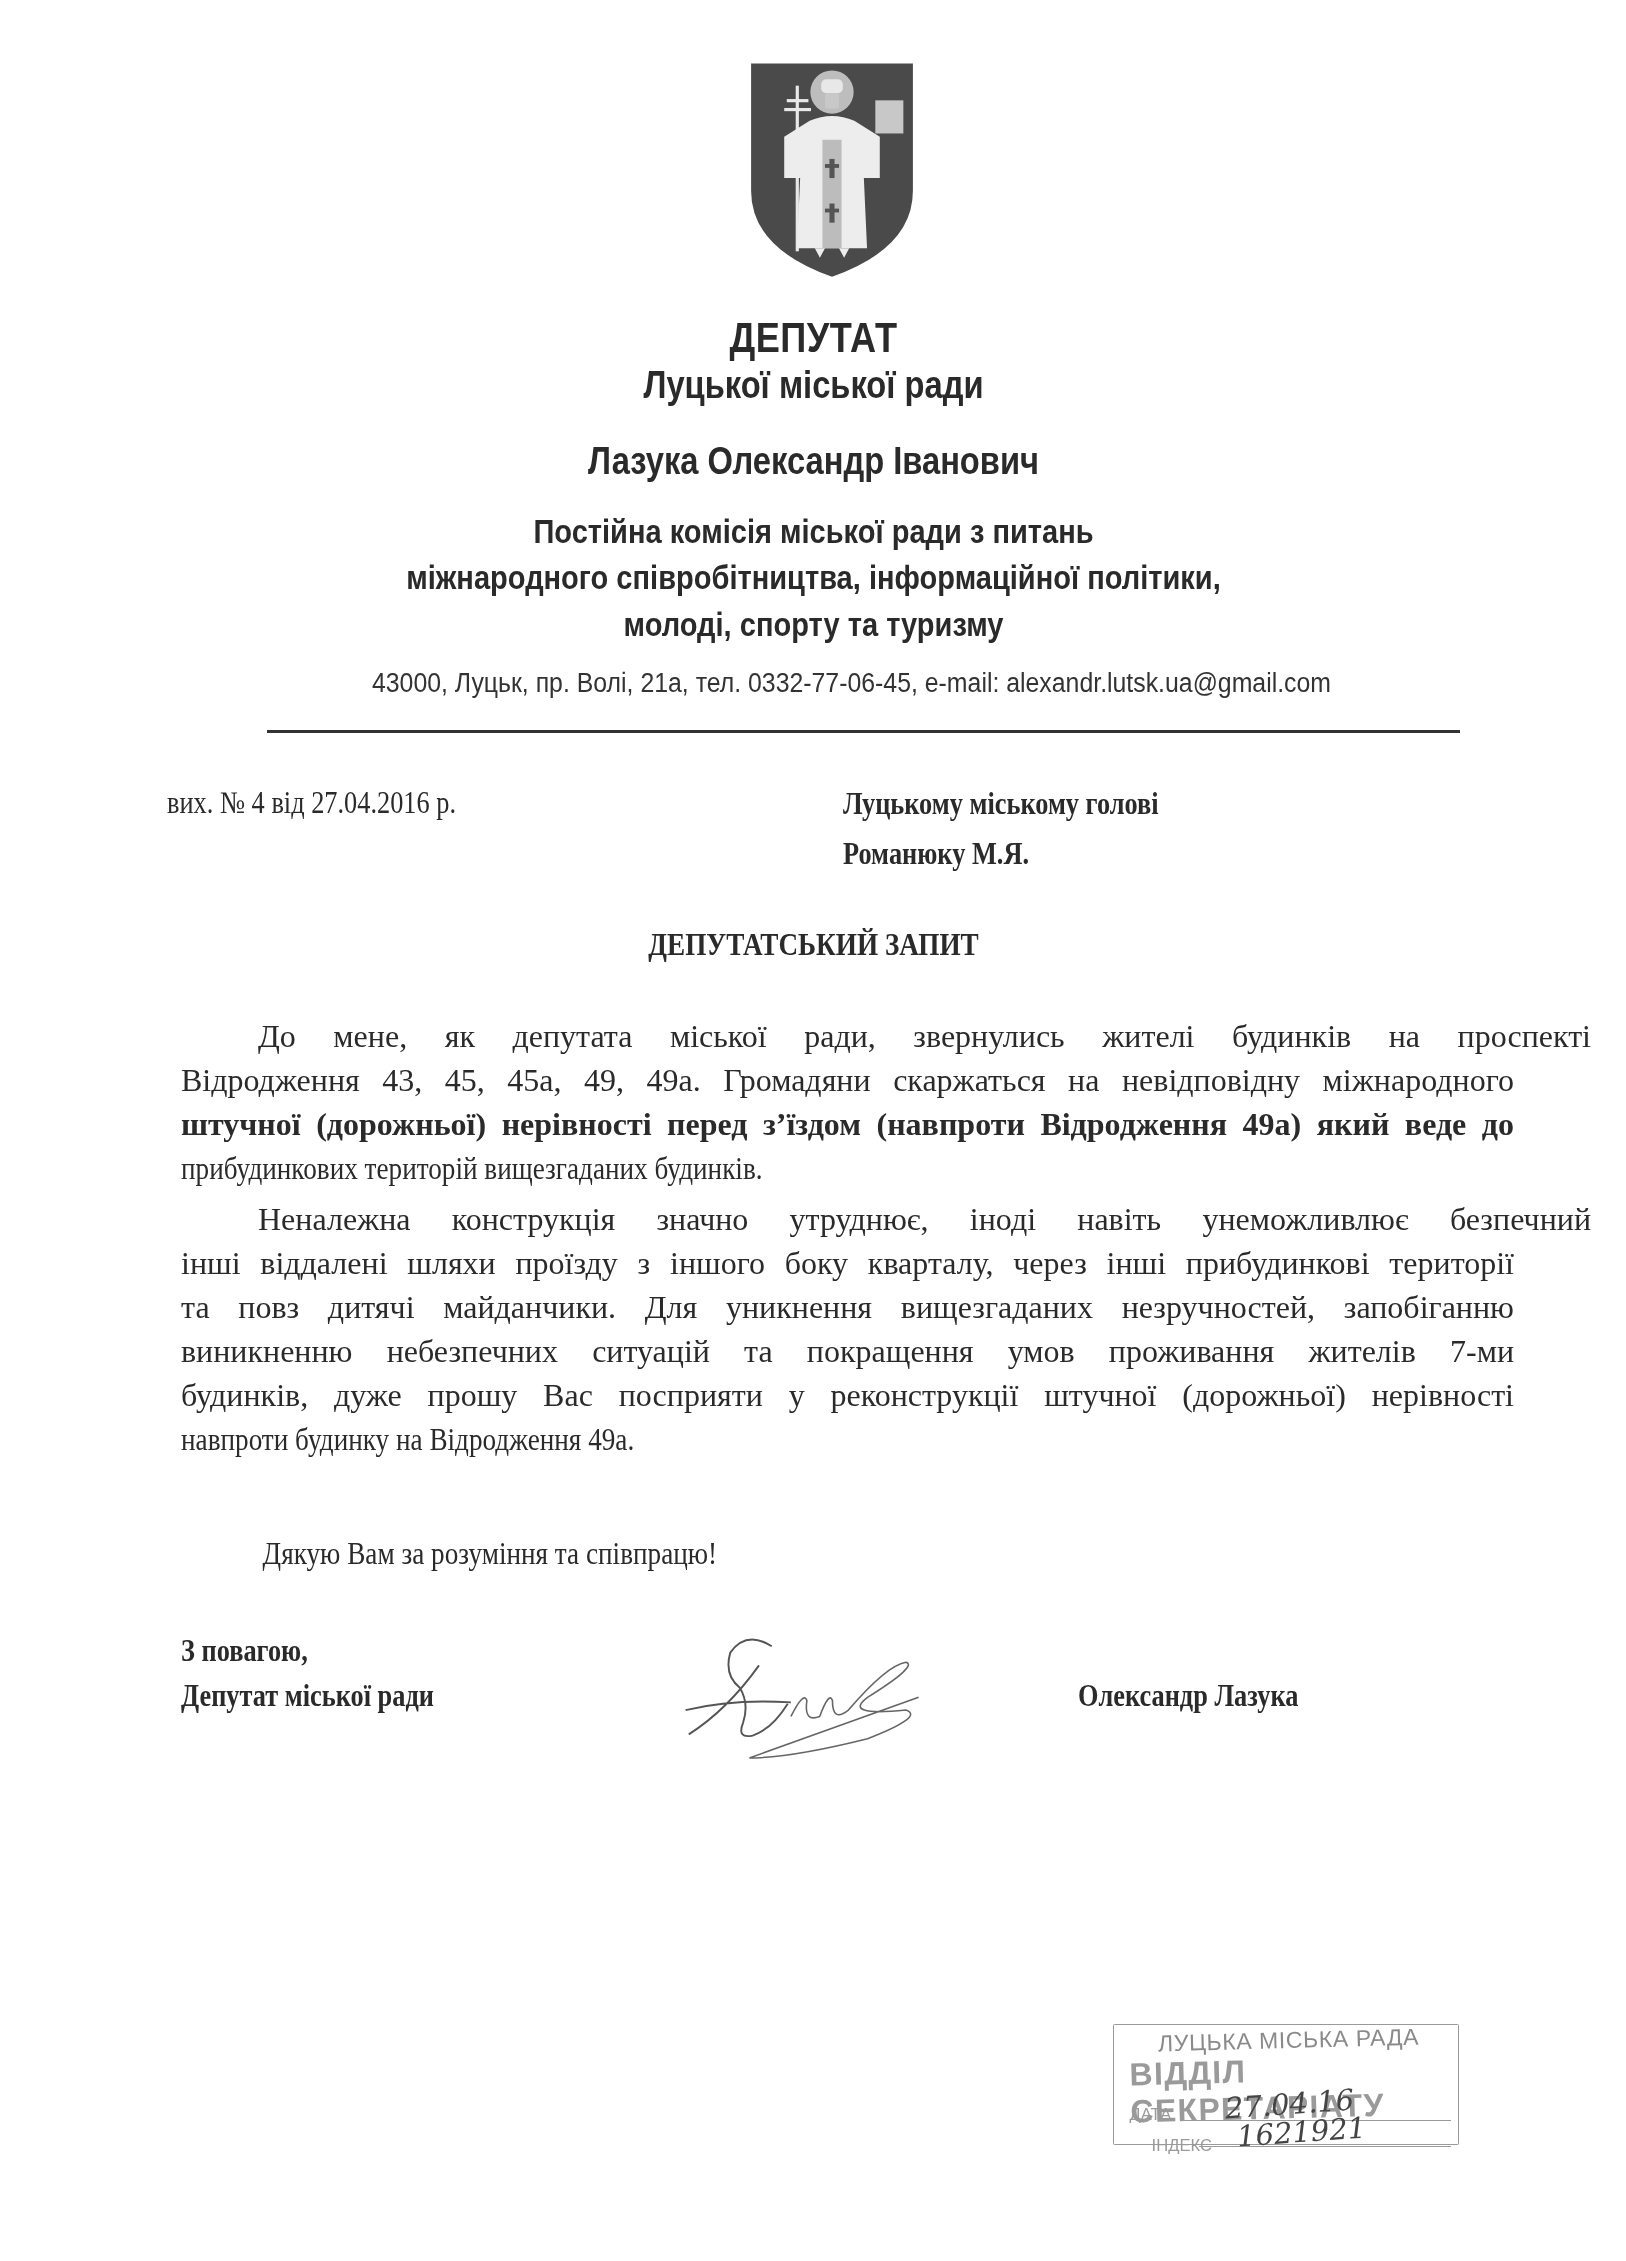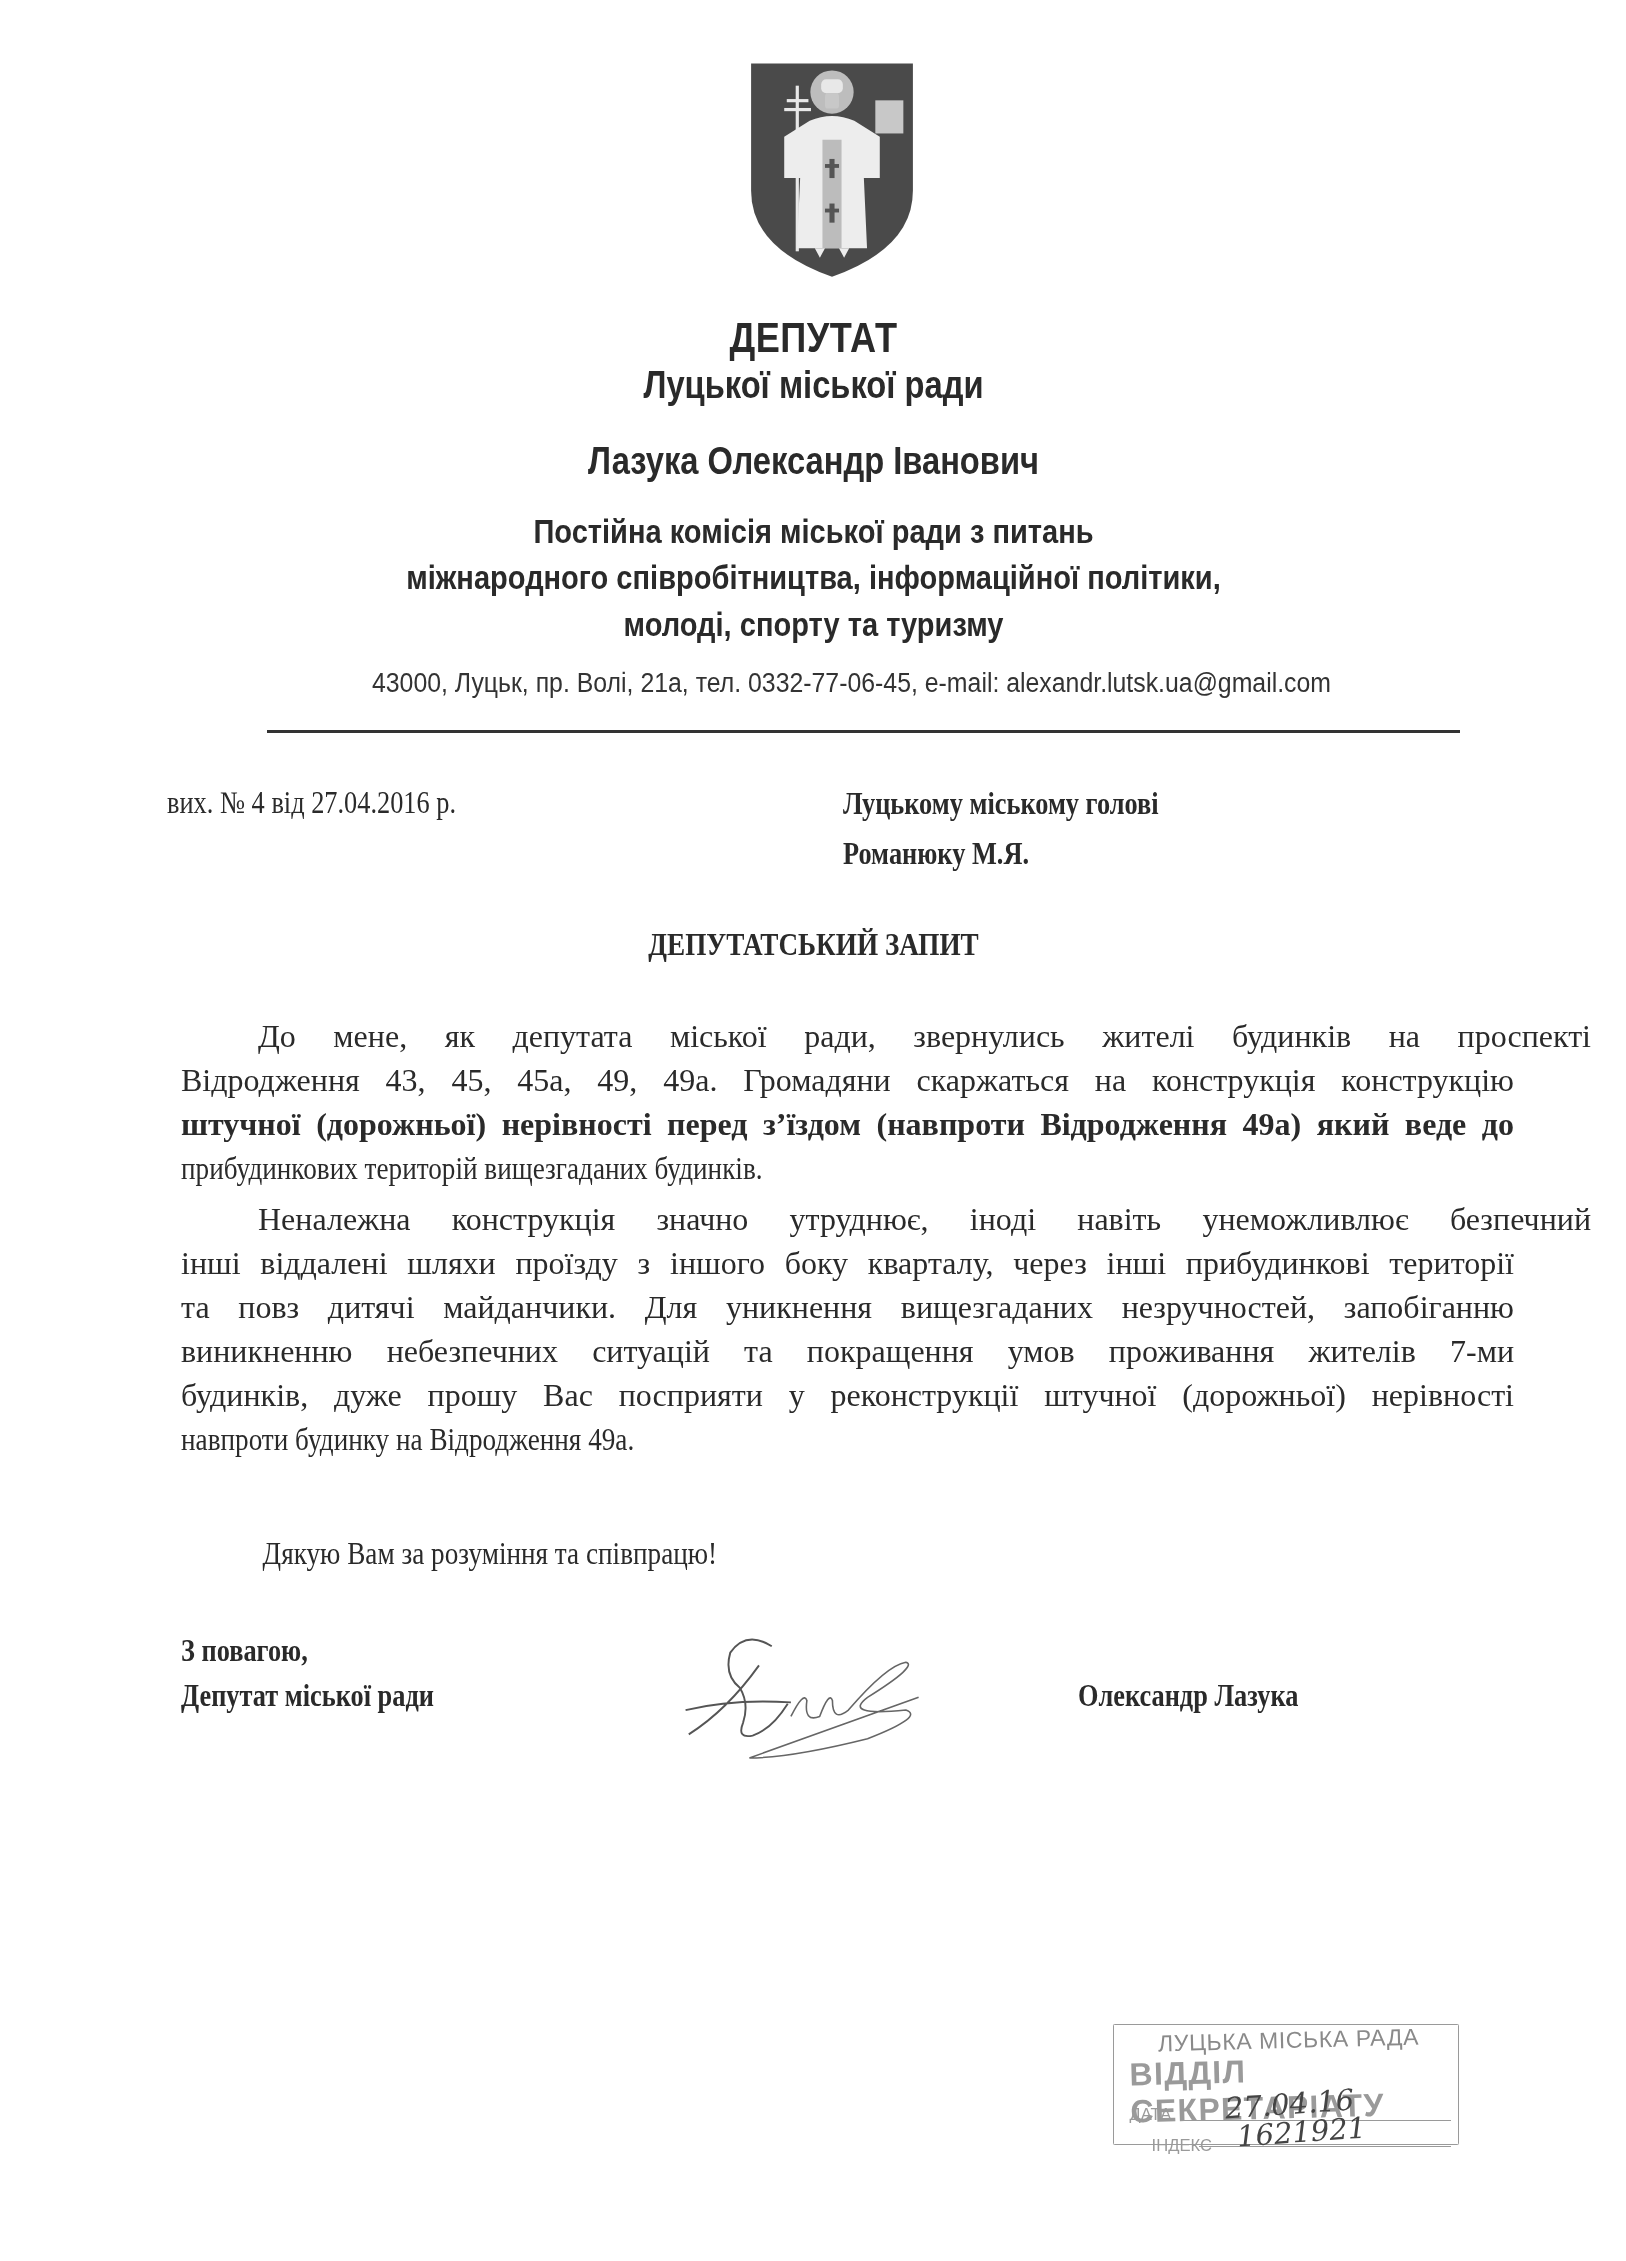--- a/index.html
+++ b/index.html
@@ -83,21 +83,21 @@
 <div class="abs rule"></div>
 
 <div class="abs serif outno">вих. № 4 від 27.04.2016 р.</div>
 <div class="abs serif addressee addr1">Луцькому міському голові</div>
 <div class="abs serif addressee addr2">Романюку М.Я.</div>
 
 <div class="abs center serif req-title">ДЕПУТАТСЬКИЙ ЗАПИТ</div>
 
 <div class="abs serif body-text p1">
   <span class="line" style="padding-left: 77px; display: block; transform: scaleX(1); width: 1333px;">До мене, як депутата міської ради, звернулись жителі будинків на проспекті</span>
-  <span class="line" style="display: block; transform: scaleX(1); width: 1333px;">Відродження 43, 45, 45а, 49, 49а. Громадяни скаржаться на конструкція конструкцію</span>
+  <span class="line" style="display: block; transform: scaleX(1); width: 1333px;">Відродження 43, 45, 45а, 49, 49а. Громадяни скаржаться на невідповідну міжнародного</span>
   <span class="line" style="display: block; transform: scaleX(1); width: 1333px; font-weight: bold;">штучної (дорожньої) нерівності перед з’їздом (навпроти  Відродження 49а) який веде до</span>
   <span class="line last" style="display: block; transform: scaleX(0.85);">прибудинкових територій вищезгаданих будинків.</span>
 </div>
 
 <div class="abs serif body-text p2">
   <span class="line" style="padding-left: 77px; display: block; transform: scaleX(1); width: 1333px;">Неналежна конструкція значно утруднює, іноді навіть унеможливлює безпечний</span>
   <span class="line" style="display: block; transform: scaleX(1); width: 1333px;">інші віддалені шляхи проїзду з іншого боку кварталу, через інші прибудинкові території</span>
   <span class="line" style="display: block; transform: scaleX(1); width: 1333px;">та повз дитячі майданчики. Для уникнення вищезгаданих незручностей, запобіганню</span>
   <span class="line" style="display: block; transform: scaleX(1); width: 1333px;">виникненню небезпечних ситуацій та покращення умов проживання жителів 7-ми</span>
   <span class="line" style="display: block; transform: scaleX(1); width: 1333px;">будинків, дуже прошу Вас посприяти у реконструкції штучної (дорожньої) нерівності</span>

